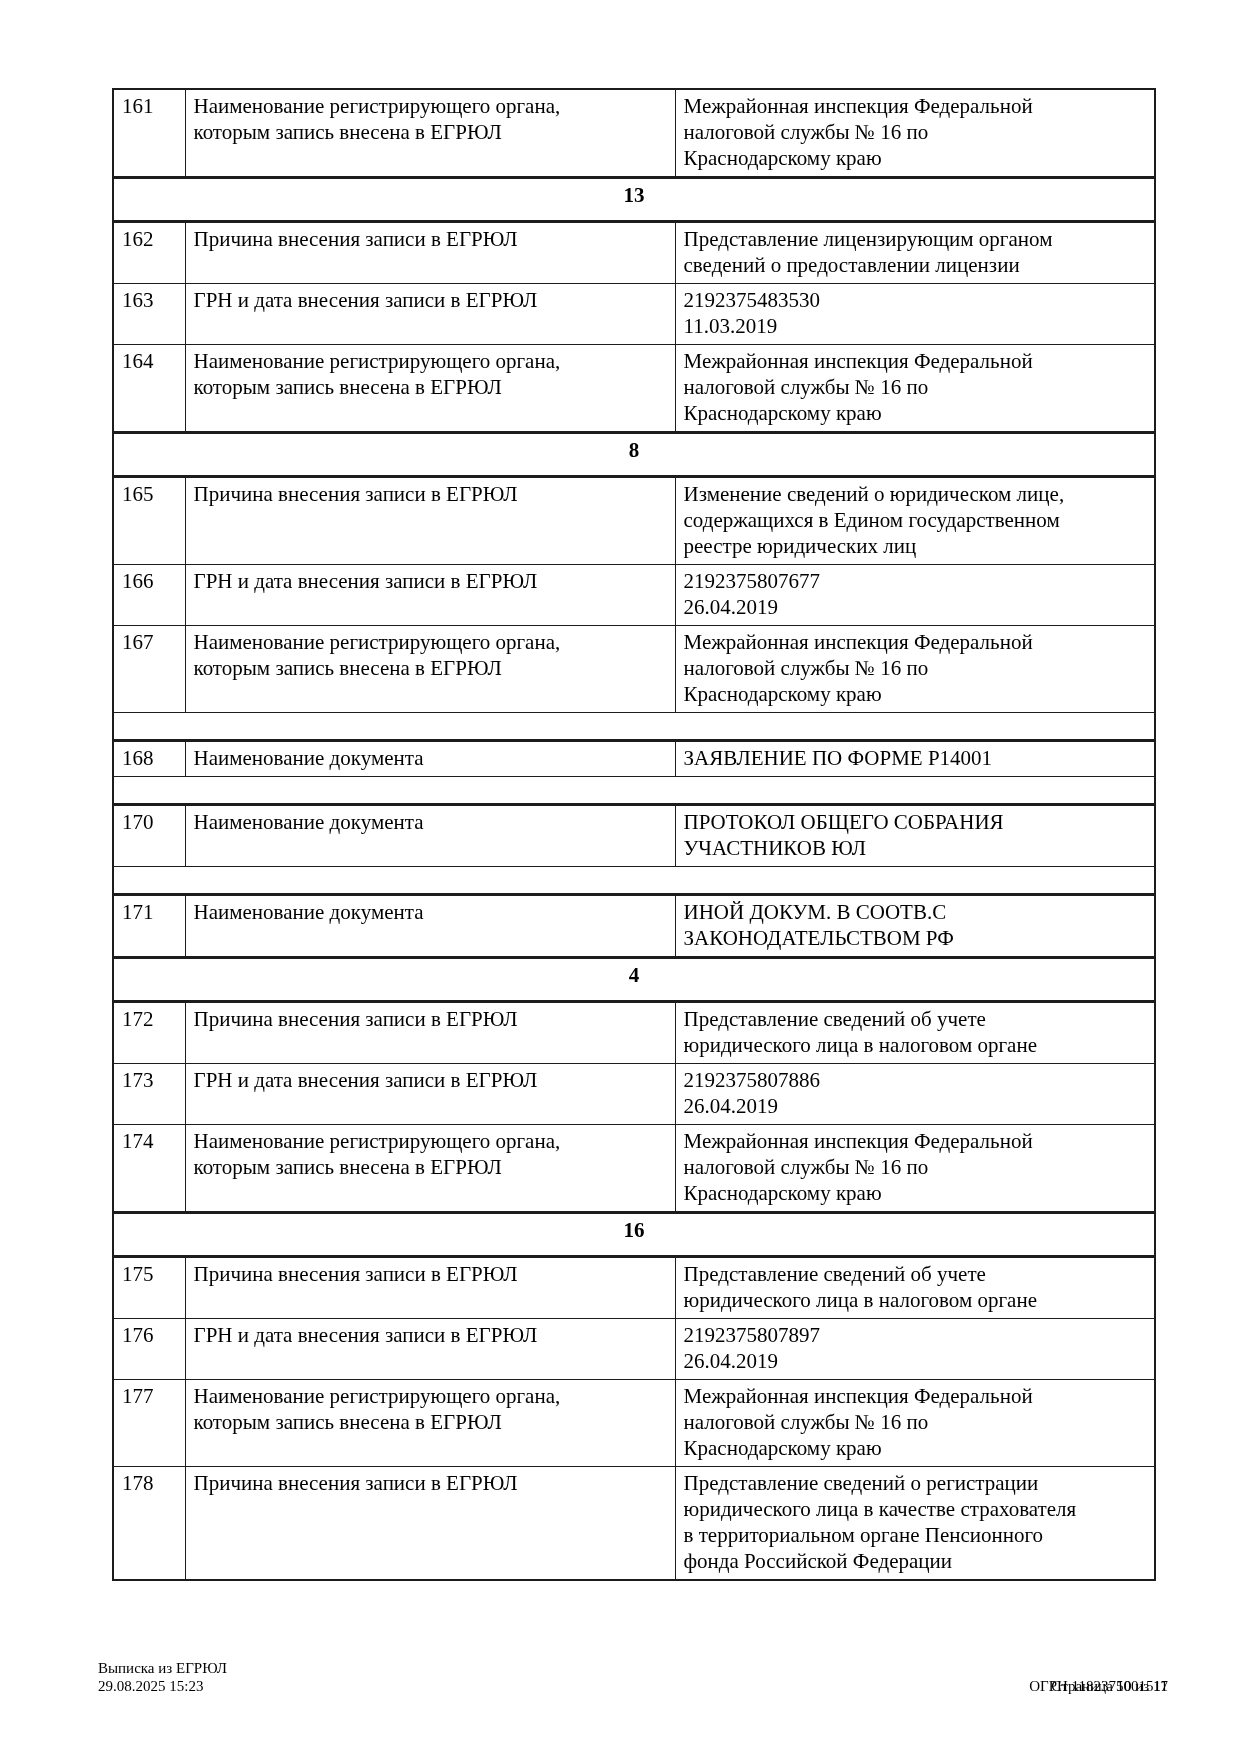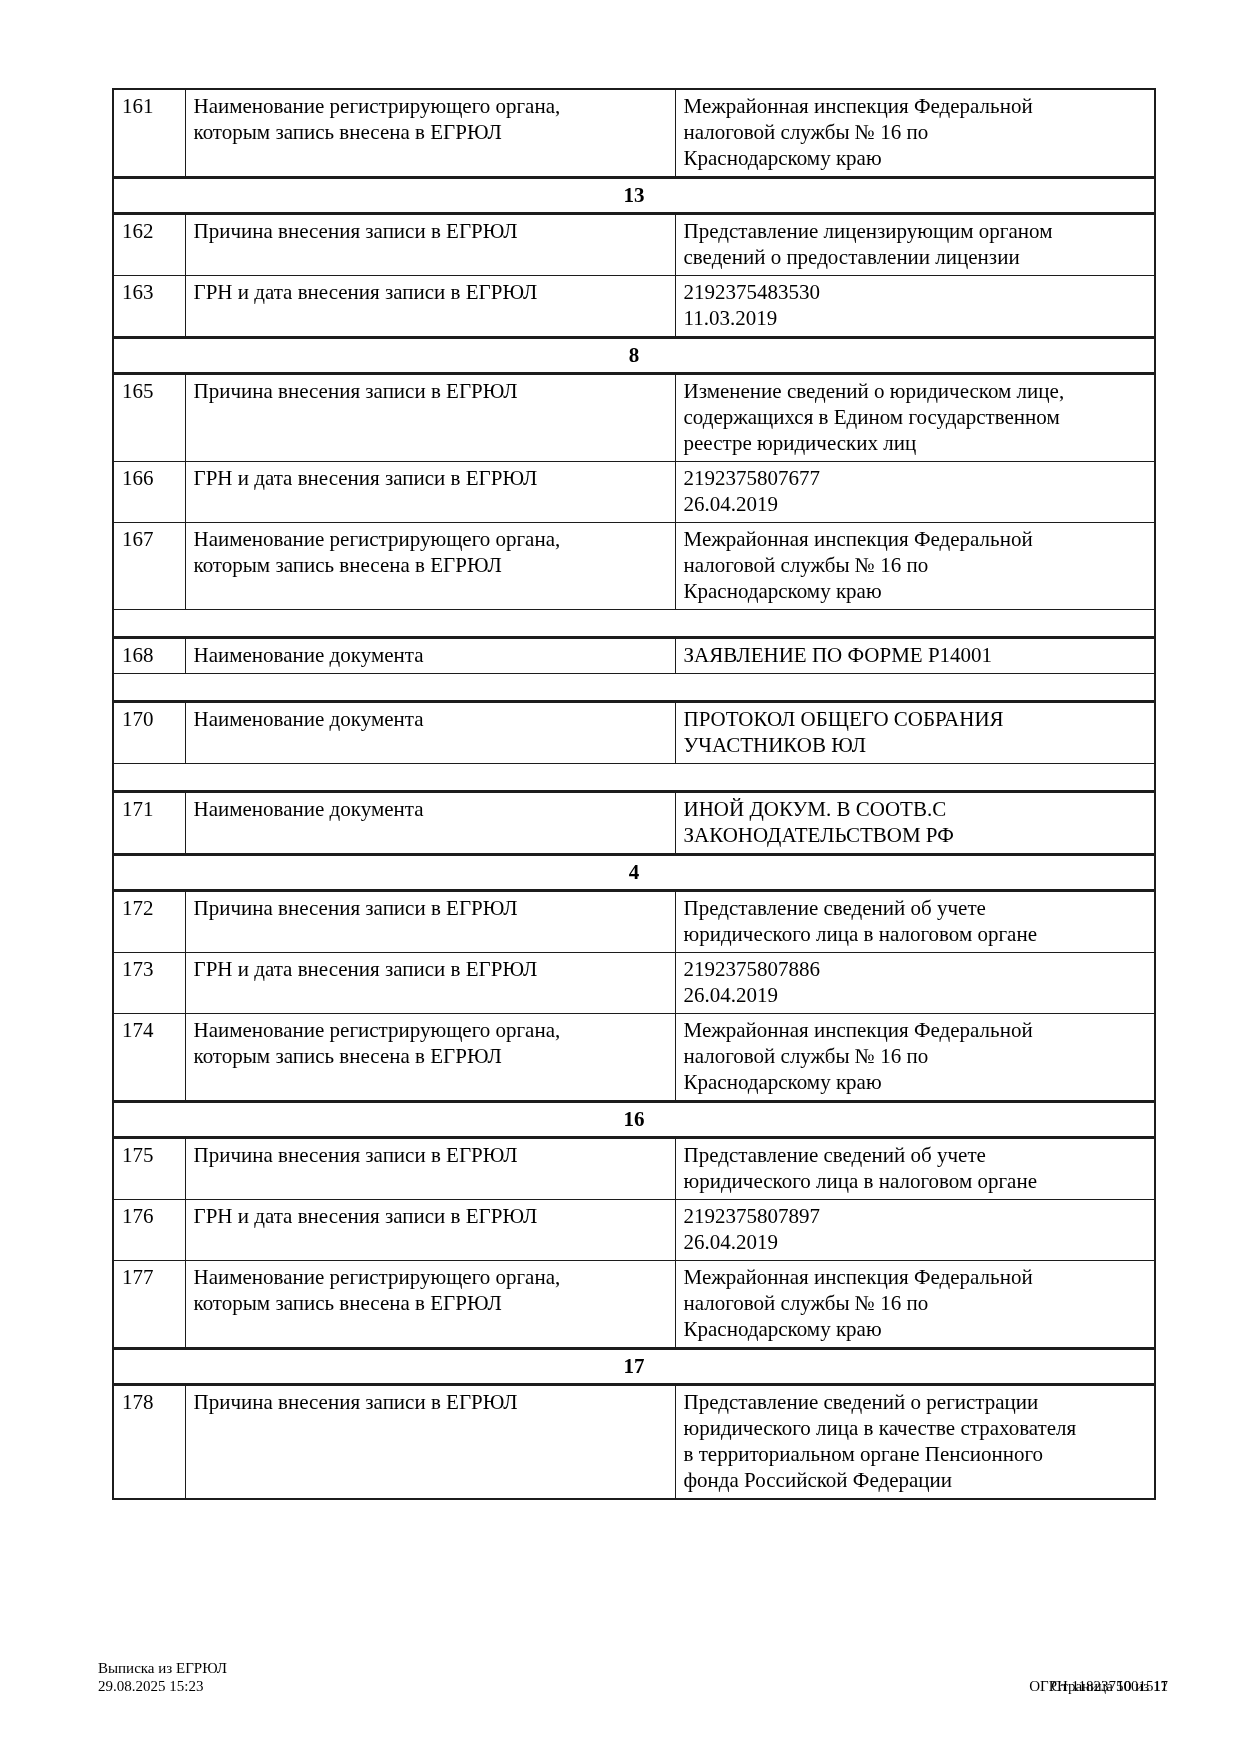--- a/index.html
+++ b/index.html
@@ -35,21 +35,21 @@
   }
   td.c-num {
     padding-left: 2px;
     padding-right: 2px;
   }
   tr.row-group td.c-group {
     border-top-width: 3px;
     border-bottom-width: 3px;
     font-weight: bold;
     text-align: center;
-    padding: 3px 0 4px 0;
+    padding: 3px 0 12px 0;
   }
   tr.row-spacer td.c-spacer {
     border-top-width: 1px;
     border-bottom-width: 3px;
     height: 26px;
     padding: 0;
   }
   td.c-section {
     padding-left: 8px;
   }
@@ -103,20 +103,28 @@
         <td class="c-label">Причина внесения записи в ЕГРЮЛ</td>
         <td class="c-value">Представление лицензирующим органом
 сведений о предоставлении лицензии</td>
       </tr>
       <tr class="row-data">
         <td class="c-num">163</td>
         <td class="c-label">ГРН и дата внесения записи в ЕГРЮЛ</td>
         <td class="c-value">2192375483530
 11.03.2019</td>
       </tr>
+      <tr class="row-data">
+        <td class="c-num">164</td>
+        <td class="c-label">Наименование регистрирующего органа,
+которым запись внесена в ЕГРЮЛ</td>
+        <td class="c-value">Межрайонная инспекция Федеральной
+налоговой службы № 16 по
+Краснодарскому краю</td>
+      </tr>
       <tr class="row-group">
         <td class="c-group" colspan="3">8</td>
       </tr>
       <tr class="row-data">
         <td class="c-num">165</td>
         <td class="c-label">Причина внесения записи в ЕГРЮЛ</td>
         <td class="c-value">Изменение сведений о юридическом лице,
 содержащихся в Едином государственном
 реестре юридических лиц</td>
       </tr>
@@ -198,23 +206,20 @@
         <td class="c-value">2192375807897
 26.04.2019</td>
       </tr>
       <tr class="row-data">
         <td class="c-num">177</td>
         <td class="c-label">Наименование регистрирующего органа,
 которым запись внесена в ЕГРЮЛ</td>
         <td class="c-value">Межрайонная инспекция Федеральной
 налоговой службы № 16 по
 Краснодарскому краю</td>
-      </tr>
-      <tr class="row-group">
-        <td class="c-group" colspan="3">17</td>
       </tr>
       <tr class="row-data">
         <td class="c-num">178</td>
         <td class="c-label">Причина внесения записи в ЕГРЮЛ</td>
         <td class="c-value">Представление сведений о регистрации
 юридического лица в качестве страхователя
 в территориальном органе Пенсионного
 фонда Российской Федерации</td>
       </tr>
     </tbody>

